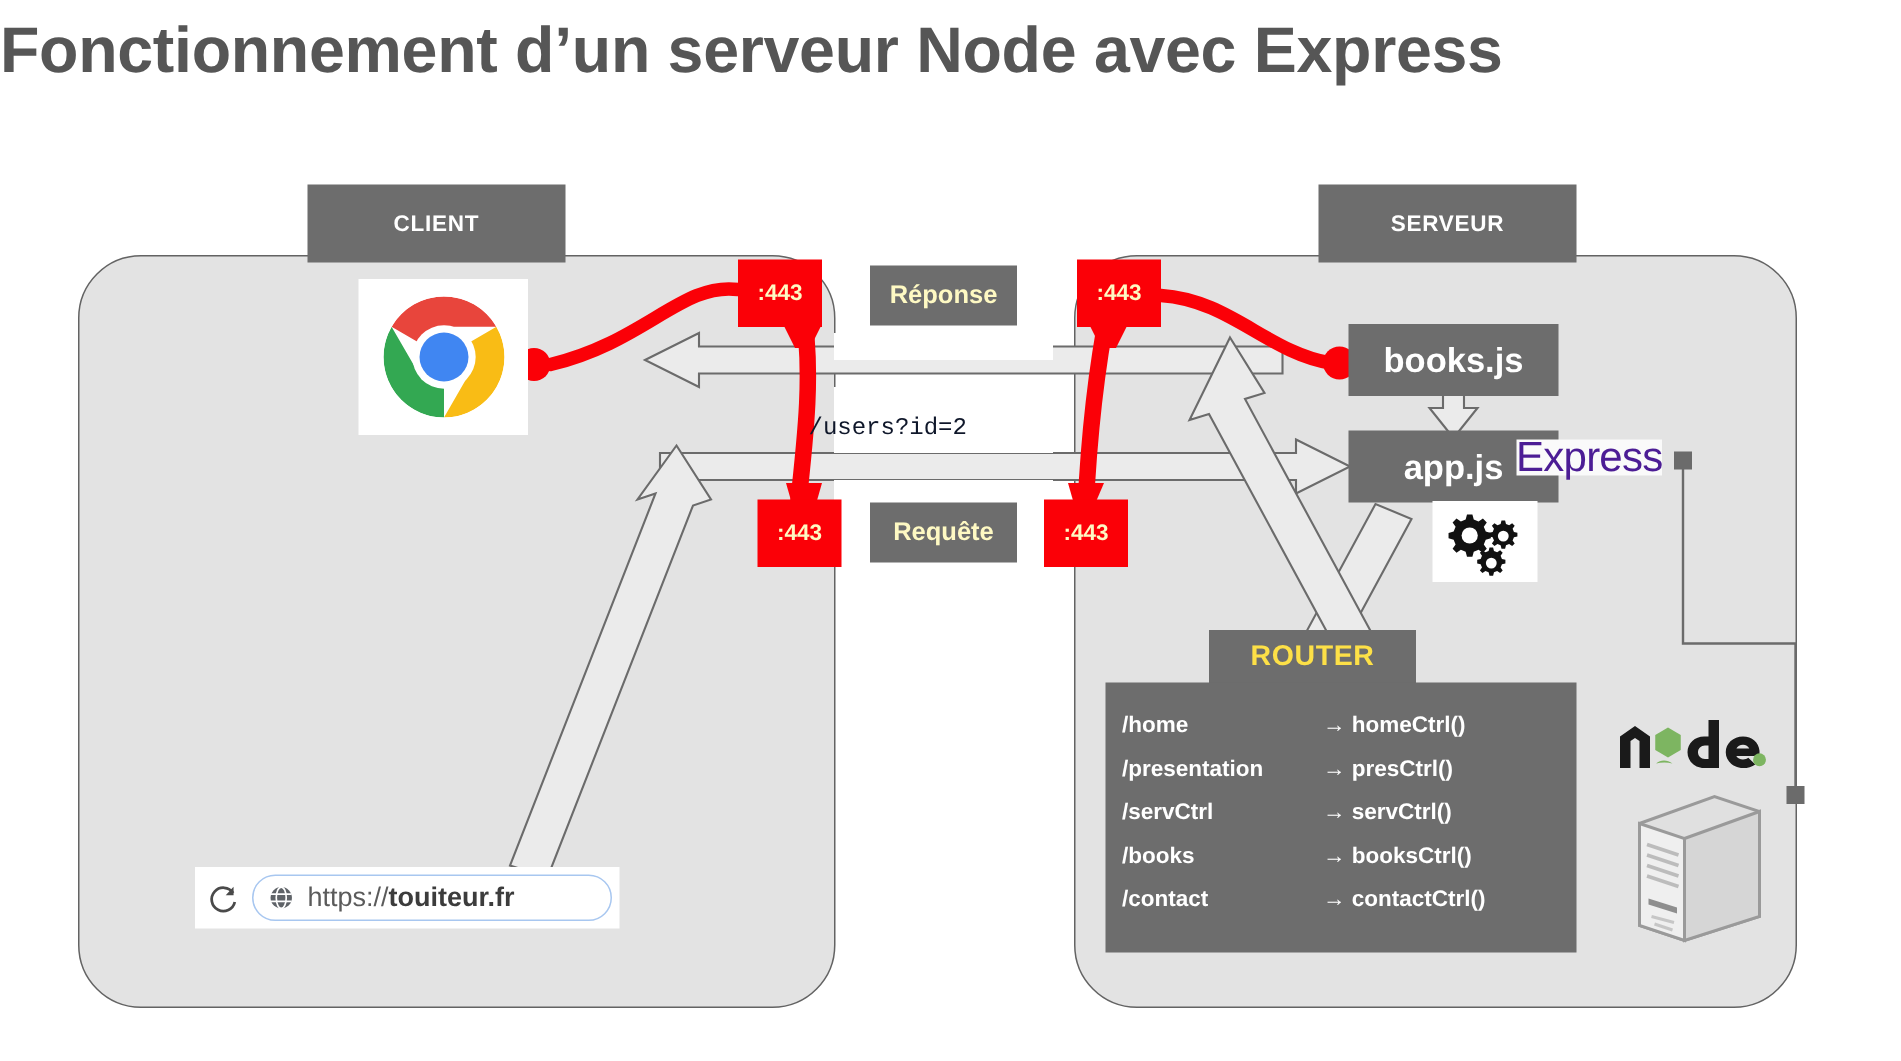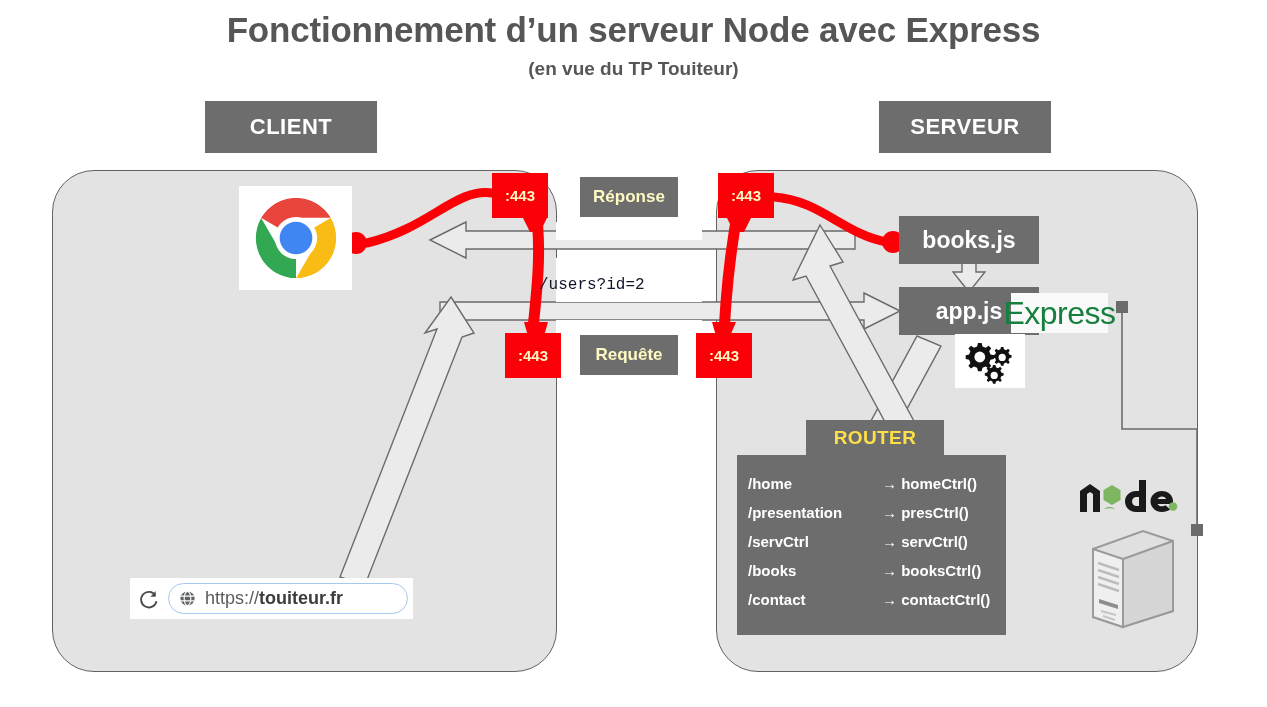--- a/index.html
+++ b/index.html
@@ -1,29 +1,29 @@
 <!DOCTYPE html>
 <html><head>
 <meta charset="utf-8">
 <style>
   html,body{margin:0;padding:0;background:#ffffff;}
   body{width:1267px;height:707px;position:relative;overflow:hidden;
        font-family:"Liberation Sans",sans-serif;}
   .stage{position:absolute;left:0;top:0;width:1267px;height:707px;}
 
   
-  #title{position:absolute;left:0;top:10px;width:1267px;text-align:center;
-         font-size:35px;font-weight:bold;color:#565656;letter-spacing:-0.2px;}
+  #title{position:absolute;left:0;top:10px;width:1267px;
+         font-size:43px;font-weight:bold;color:#565656;letter-spacing:-0.2px;}
   #subtitle{position:absolute;left:0;top:58px;width:1267px;text-align:center;
             font-size:19px;font-weight:bold;color:#565656;}
 
   
   .chip{position:absolute;background:#6d6d6d;color:#fff;font-weight:bold;
-        display:flex;align-items:center;justify-content:center;font-size:22px;
-        letter-spacing:0.5px;}
+        display:flex;align-items:center;justify-content:center;font-size:15px;
+        letter-spacing:0.5px;margin-top:22px;}
   #chip-client{left:205px;top:101px;width:172px;height:52px;}
   #chip-serveur{left:879px;top:101px;width:172px;height:52px;}
 
   
   .panel{position:absolute;background:#e3e3e3;border:1.4px solid #636363;
          border-radius:42px;}
   #panel-client{left:52px;top:170px;width:503px;height:500px;}
   #panel-server{left:716px;top:170px;width:480px;height:500px;}
 
   
@@ -38,32 +38,32 @@
             border-radius:16px;background:#fff;display:flex;align-items:center;
             padding-left:9px;box-sizing:border-box;}
   #url-text{font-size:18px;color:#5b5b5b;margin-left:8px;white-space:nowrap;}
   #url-text b{color:#3c3c3c;}
 
   
   .codebox{position:absolute;background:#6d6d6d;color:#fff;font-weight:bold;
            font-size:23px;display:flex;align-items:center;}
   #box-index{left:899px;top:216px;width:140px;height:48px;justify-content:center;}
   #box-app{left:899px;top:287px;width:140px;height:48px;justify-content:center;}
-  #express-logo{position:absolute;left:1011px;top:293px;width:97px;height:40px;
+  #express-logo{position:absolute;left:1011px;top:293px;width:97px;height:24px;
      background:#fafafa;display:flex;align-items:center;justify-content:center;
-     font-size:32px;color:#15803d;font-family:"Liberation Sans",sans-serif;
+     font-size:28px;color:#4c1d95;font-family:"Liberation Sans",sans-serif;
      letter-spacing:-0.5px;}
   #gears-box{position:absolute;left:955px;top:334px;width:70px;height:54px;
              background:#fff;display:flex;align-items:center;justify-content:center;}
 
   
   #router-head{position:absolute;left:806px;top:420px;width:138px;height:36px;
      background:#6d6d6d;color:#fde047;font-weight:bold;font-size:19px;
      display:flex;align-items:center;justify-content:center;letter-spacing:0.4px;}
-  #router-body{position:absolute;left:737px;top:455px;width:269px;height:180px;
+  #router-body{position:absolute;left:737px;top:455px;width:314px;height:180px;
      background:#6d6d6d;color:#fff;padding:14px 0 0 0;box-sizing:border-box;}
   .rrow{display:flex;font-size:15px;font-weight:bold;height:29px;align-items:center;}
   .rpath{width:145px;padding-left:11px;box-sizing:border-box;}
   .rctrl{white-space:nowrap;}
 
   
   #node-logo{position:absolute;left:1078px;top:478px;width:110px;height:36px;}
   #tower{position:absolute;left:1087px;top:519px;width:92px;height:110px;}
 
   
@@ -86,21 +86,20 @@
   #querytext{font-family:"Liberation Mono",monospace;font-size:16px;color:#0f172a;}
 
   svg{position:absolute;left:0;top:0;overflow:visible;}
 </style>
 </head>
 <body>
 
 <div class="stage">
 
   <div id="title">Fonctionnement d’un serveur Node avec Express</div>
-  <div id="subtitle">(en vue du TP Touiteur)</div>
 
   <div class="panel" id="panel-client"></div>
   <div class="panel" id="panel-server"></div>
 
   <svg width="1267" height="707">
     <defs>
       <style>
         .ar{fill:#ebebeb;stroke:#6b6b6b;stroke-width:1.4;}
       </style>
     </defs>

